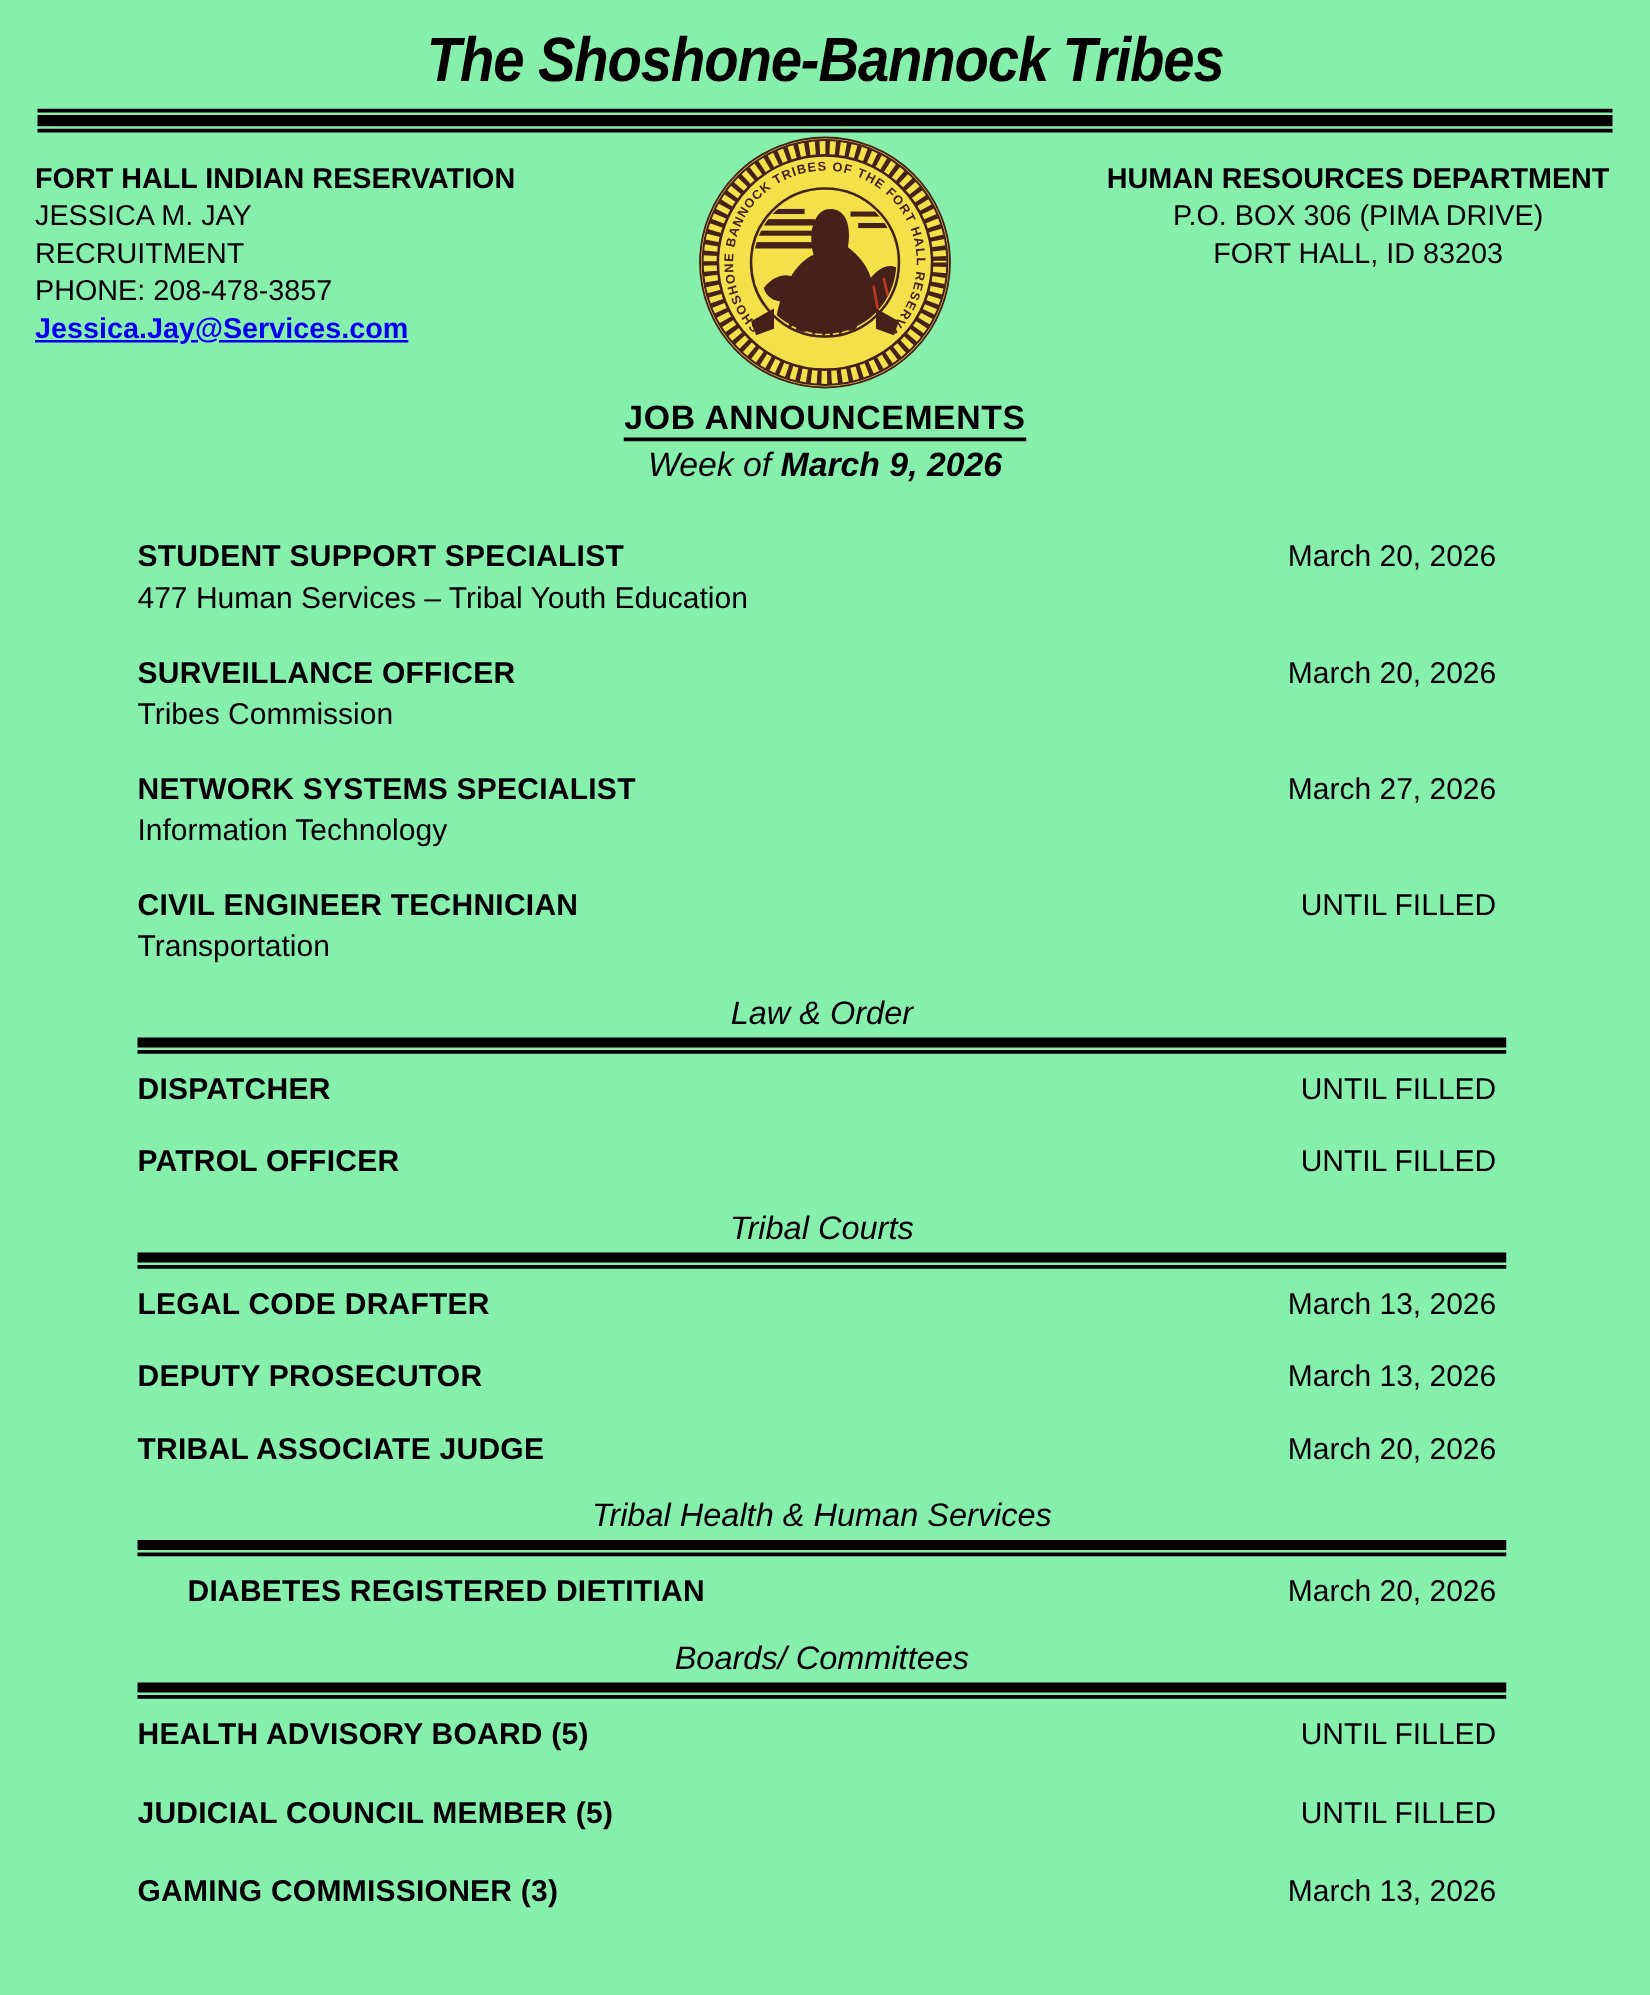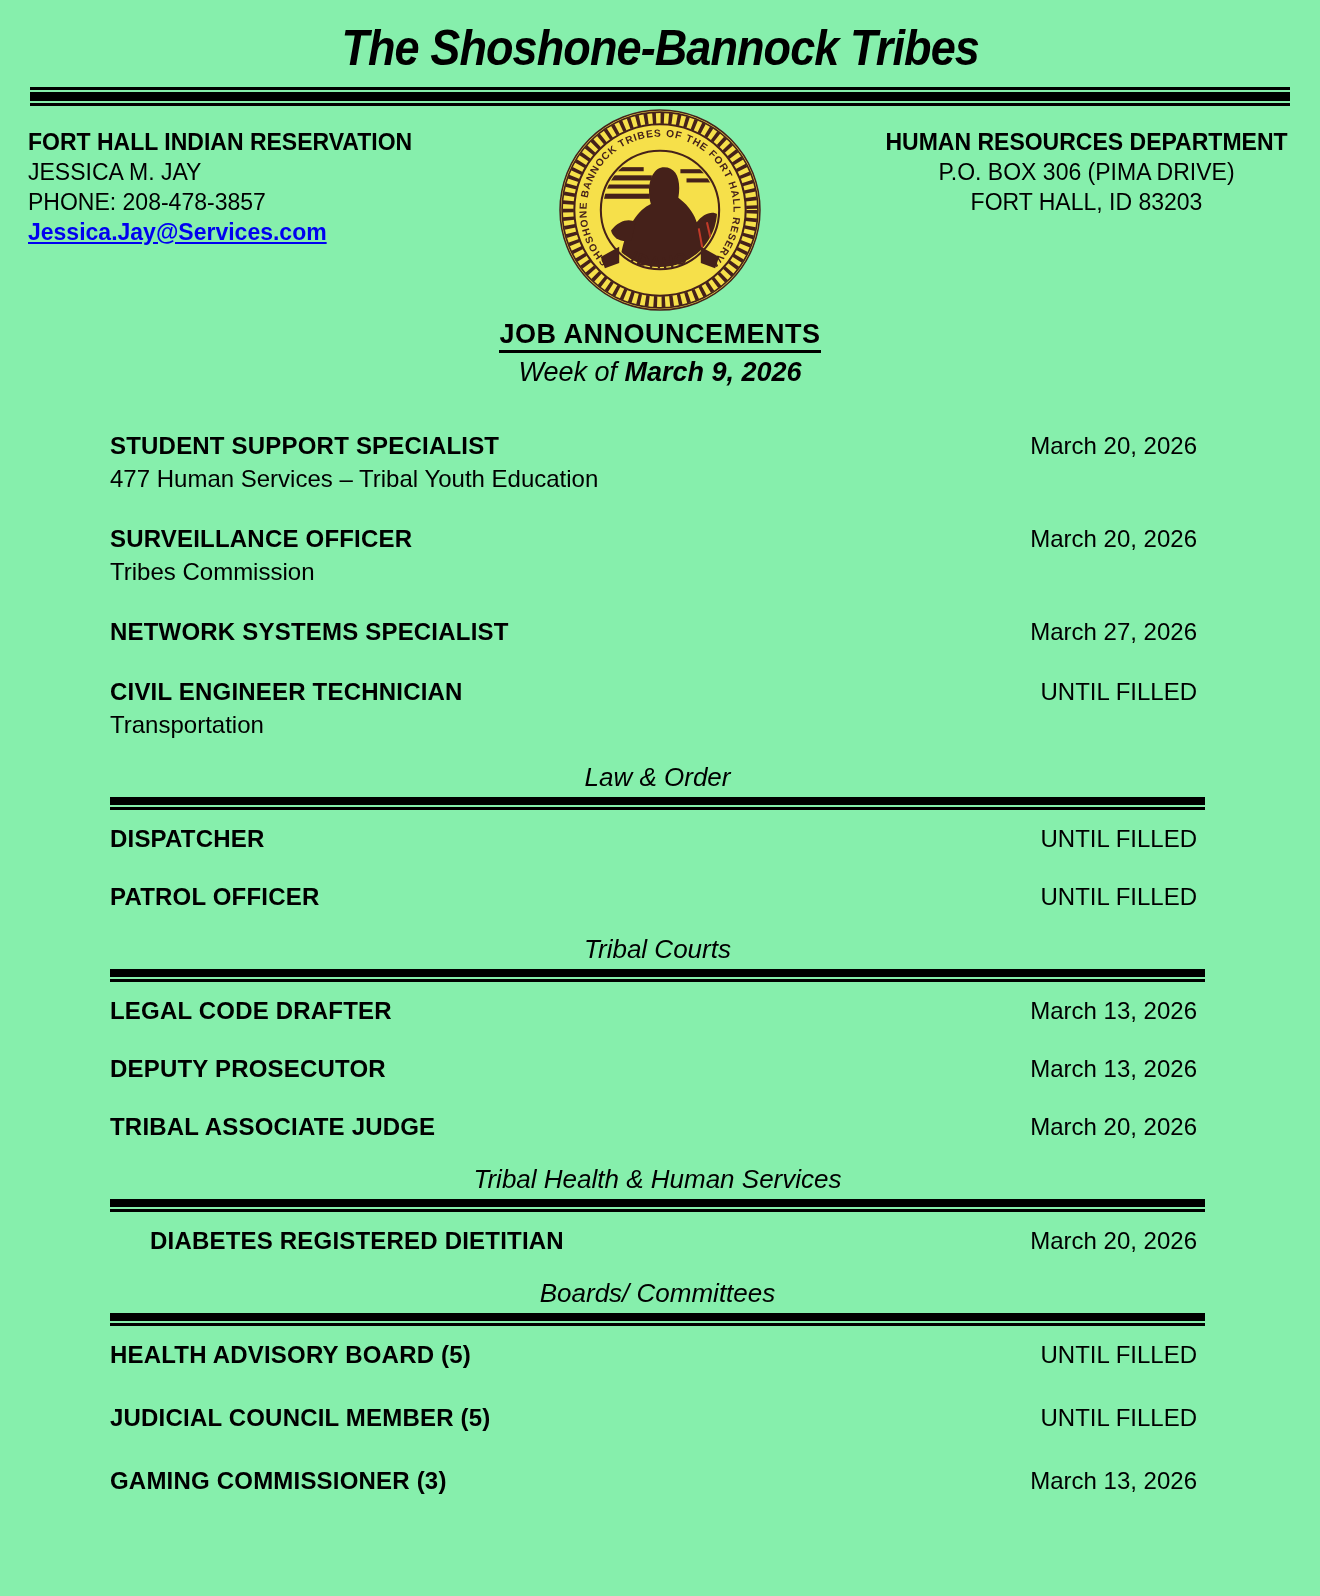--- a/index.html
+++ b/index.html
@@ -63,20 +63,21 @@
     <div class="t1"></div>
       <div class="t2"></div>
       <div class="t3"></div>
   </div>
 
   <div class="header-grid">
 
     <div class="contact-left">
       <div class="bold-line">FORT HALL INDIAN RESERVATION</div>
       <div>JESSICA M. JAY</div>
+      <div>RECRUITMENT</div>
       <div>PHONE: 208-478-3857</div>
       <div><a class="email-link">Jessica.Jay@Services.com</a></div>
     </div>
 
     <div class="seal-wrap">
       <svg width="204" height="204" viewBox="0 0 200 200">
 
         <circle cx="100" cy="100" r="98" fill="#F6E04A" stroke="#45211A" stroke-width="1.5"></circle>
 
         <circle cx="100" cy="100" r="90" fill="none" stroke="#45211A" stroke-width="11" stroke-dasharray="3.5 4.5"></circle>
@@ -153,20 +154,21 @@
         <span class="job-date">March 20, 2026</span>
       </div>
       <div class="job-dept">Tribes Commission</div>
     </div>
 
     <div class="job">
       <div class="job-line">
         <span class="job-title">NETWORK SYSTEMS SPECIALIST</span>
         <span class="job-date">March 27, 2026</span>
       </div>
+      <div class="job-dept">Information Technology</div>
     </div>
 
     <div class="job" style="margin-bottom:20px;">
       <div class="job-line">
         <span class="job-title">CIVIL ENGINEER TECHNICIAN</span>
         <span class="job-date">UNTIL FILLED</span>
       </div>
       <div class="job-dept">Transportation</div>
     </div>
 

